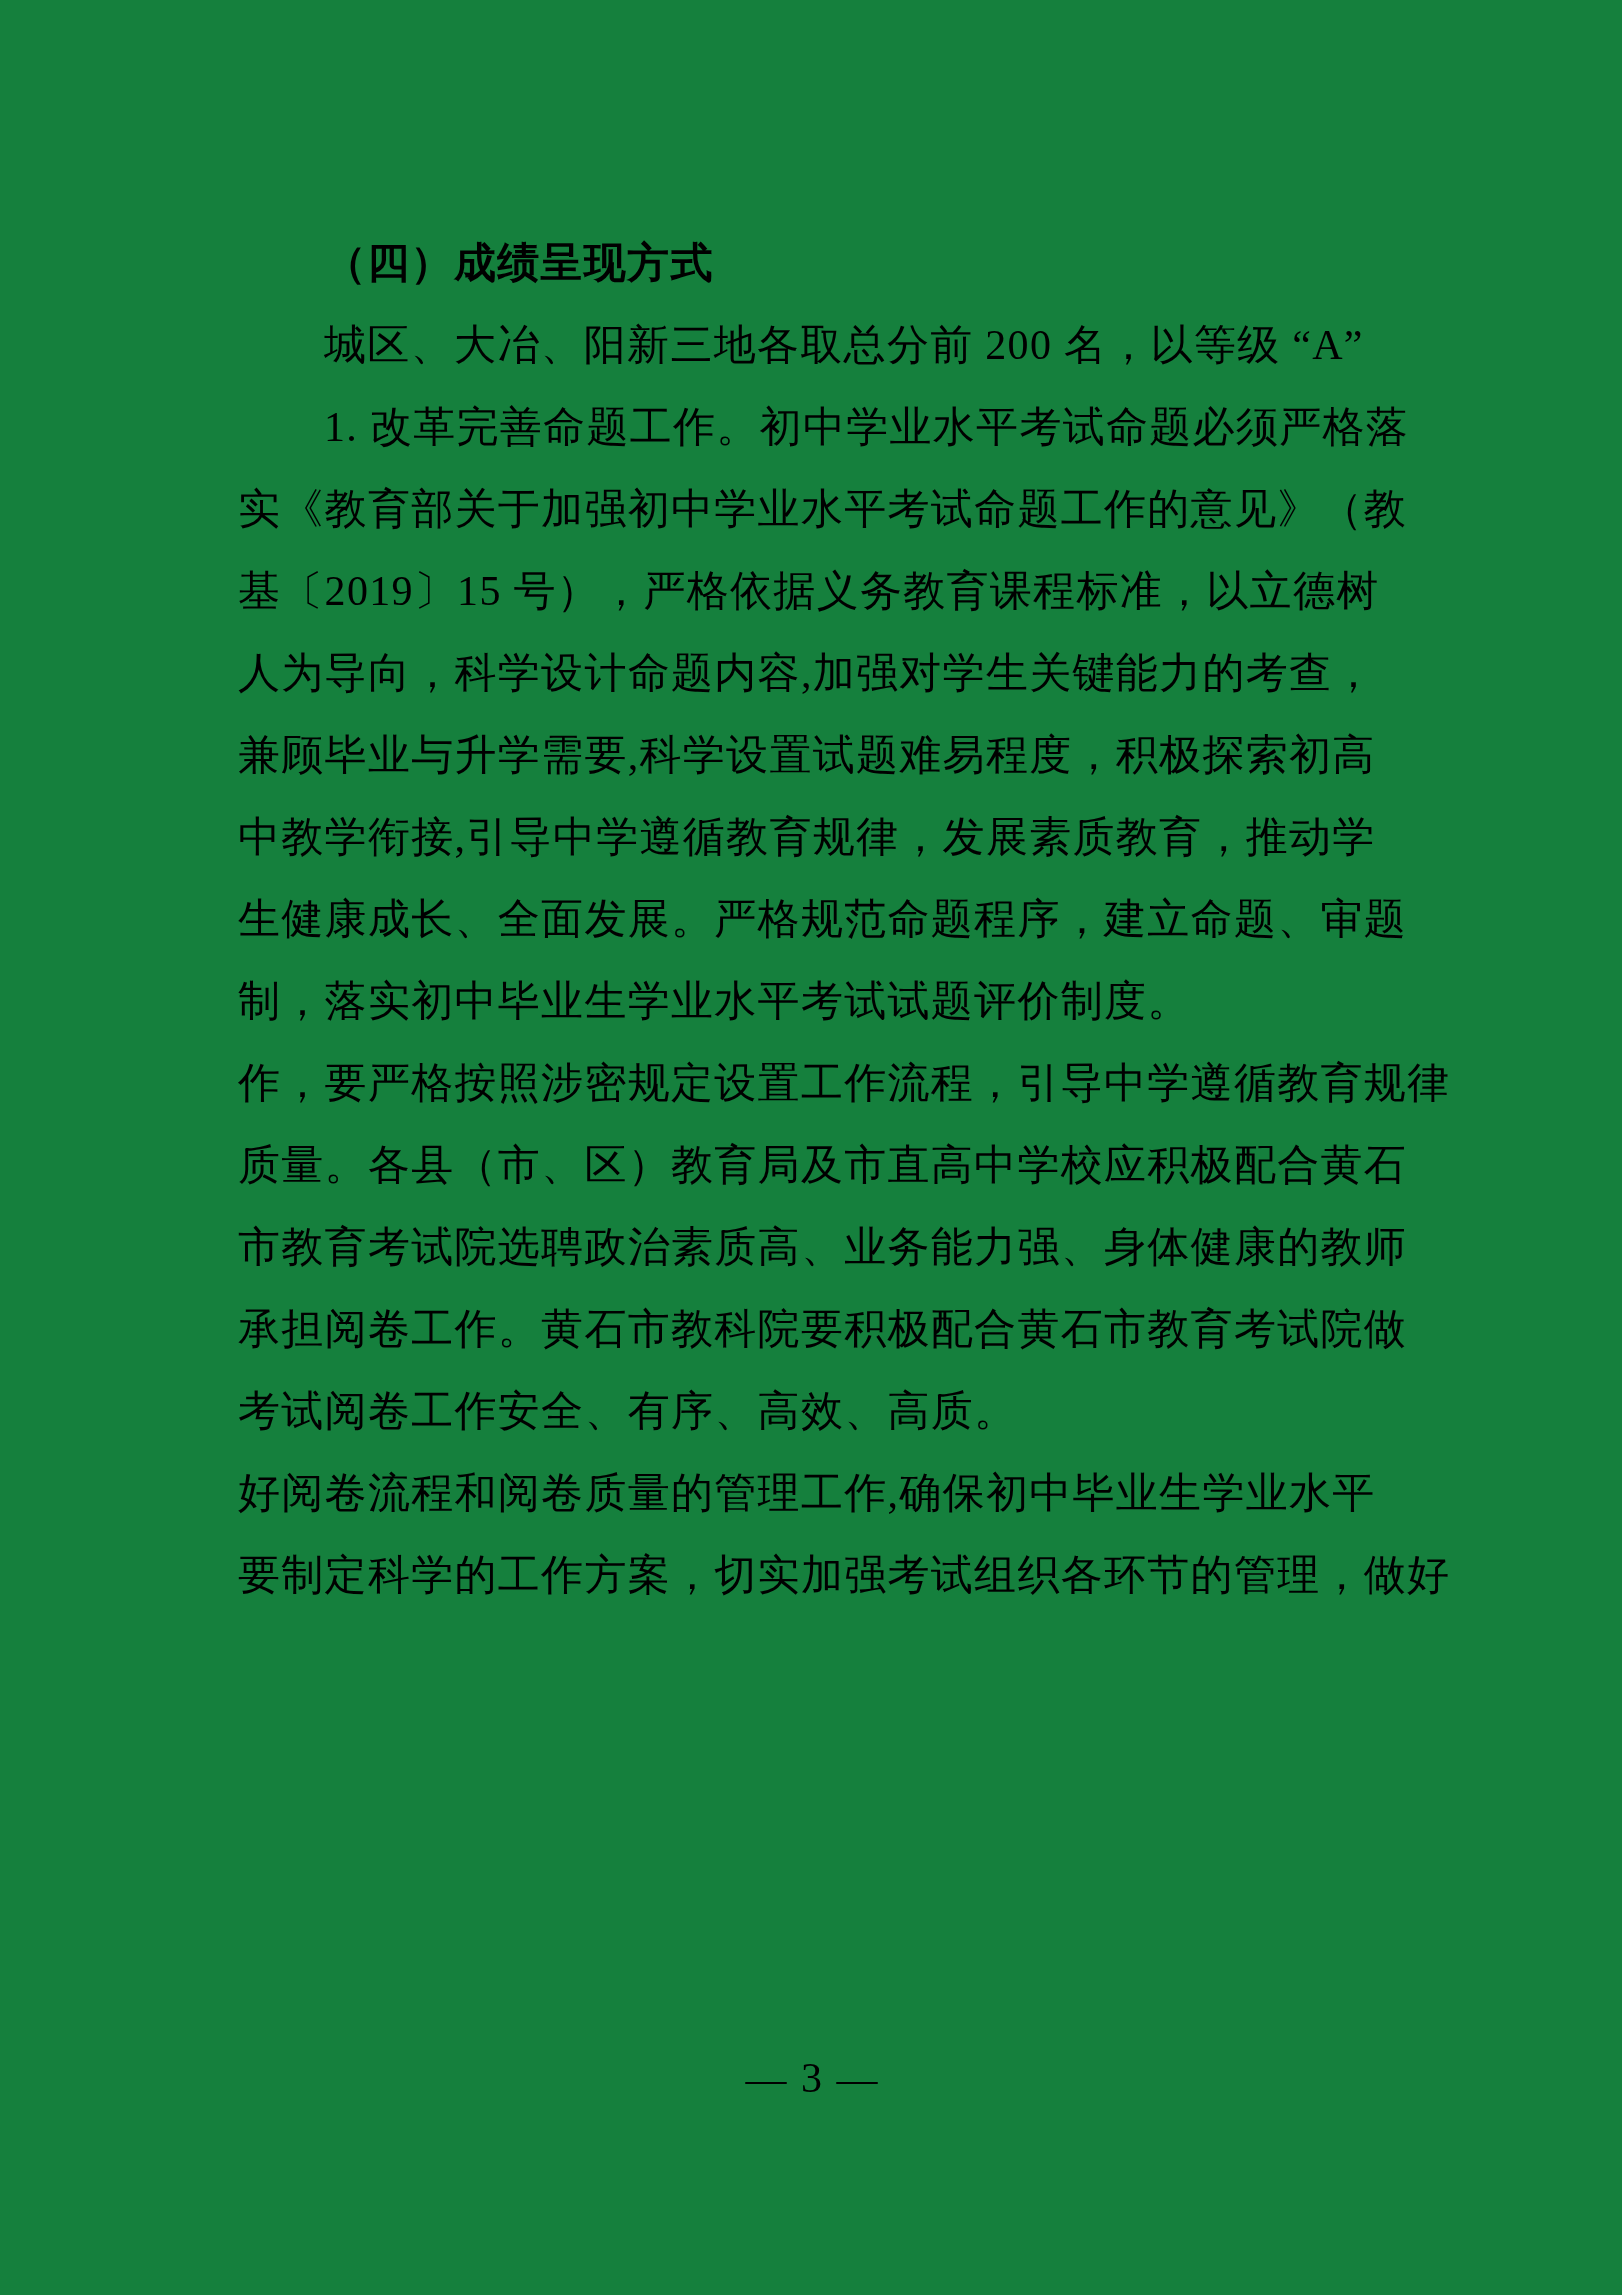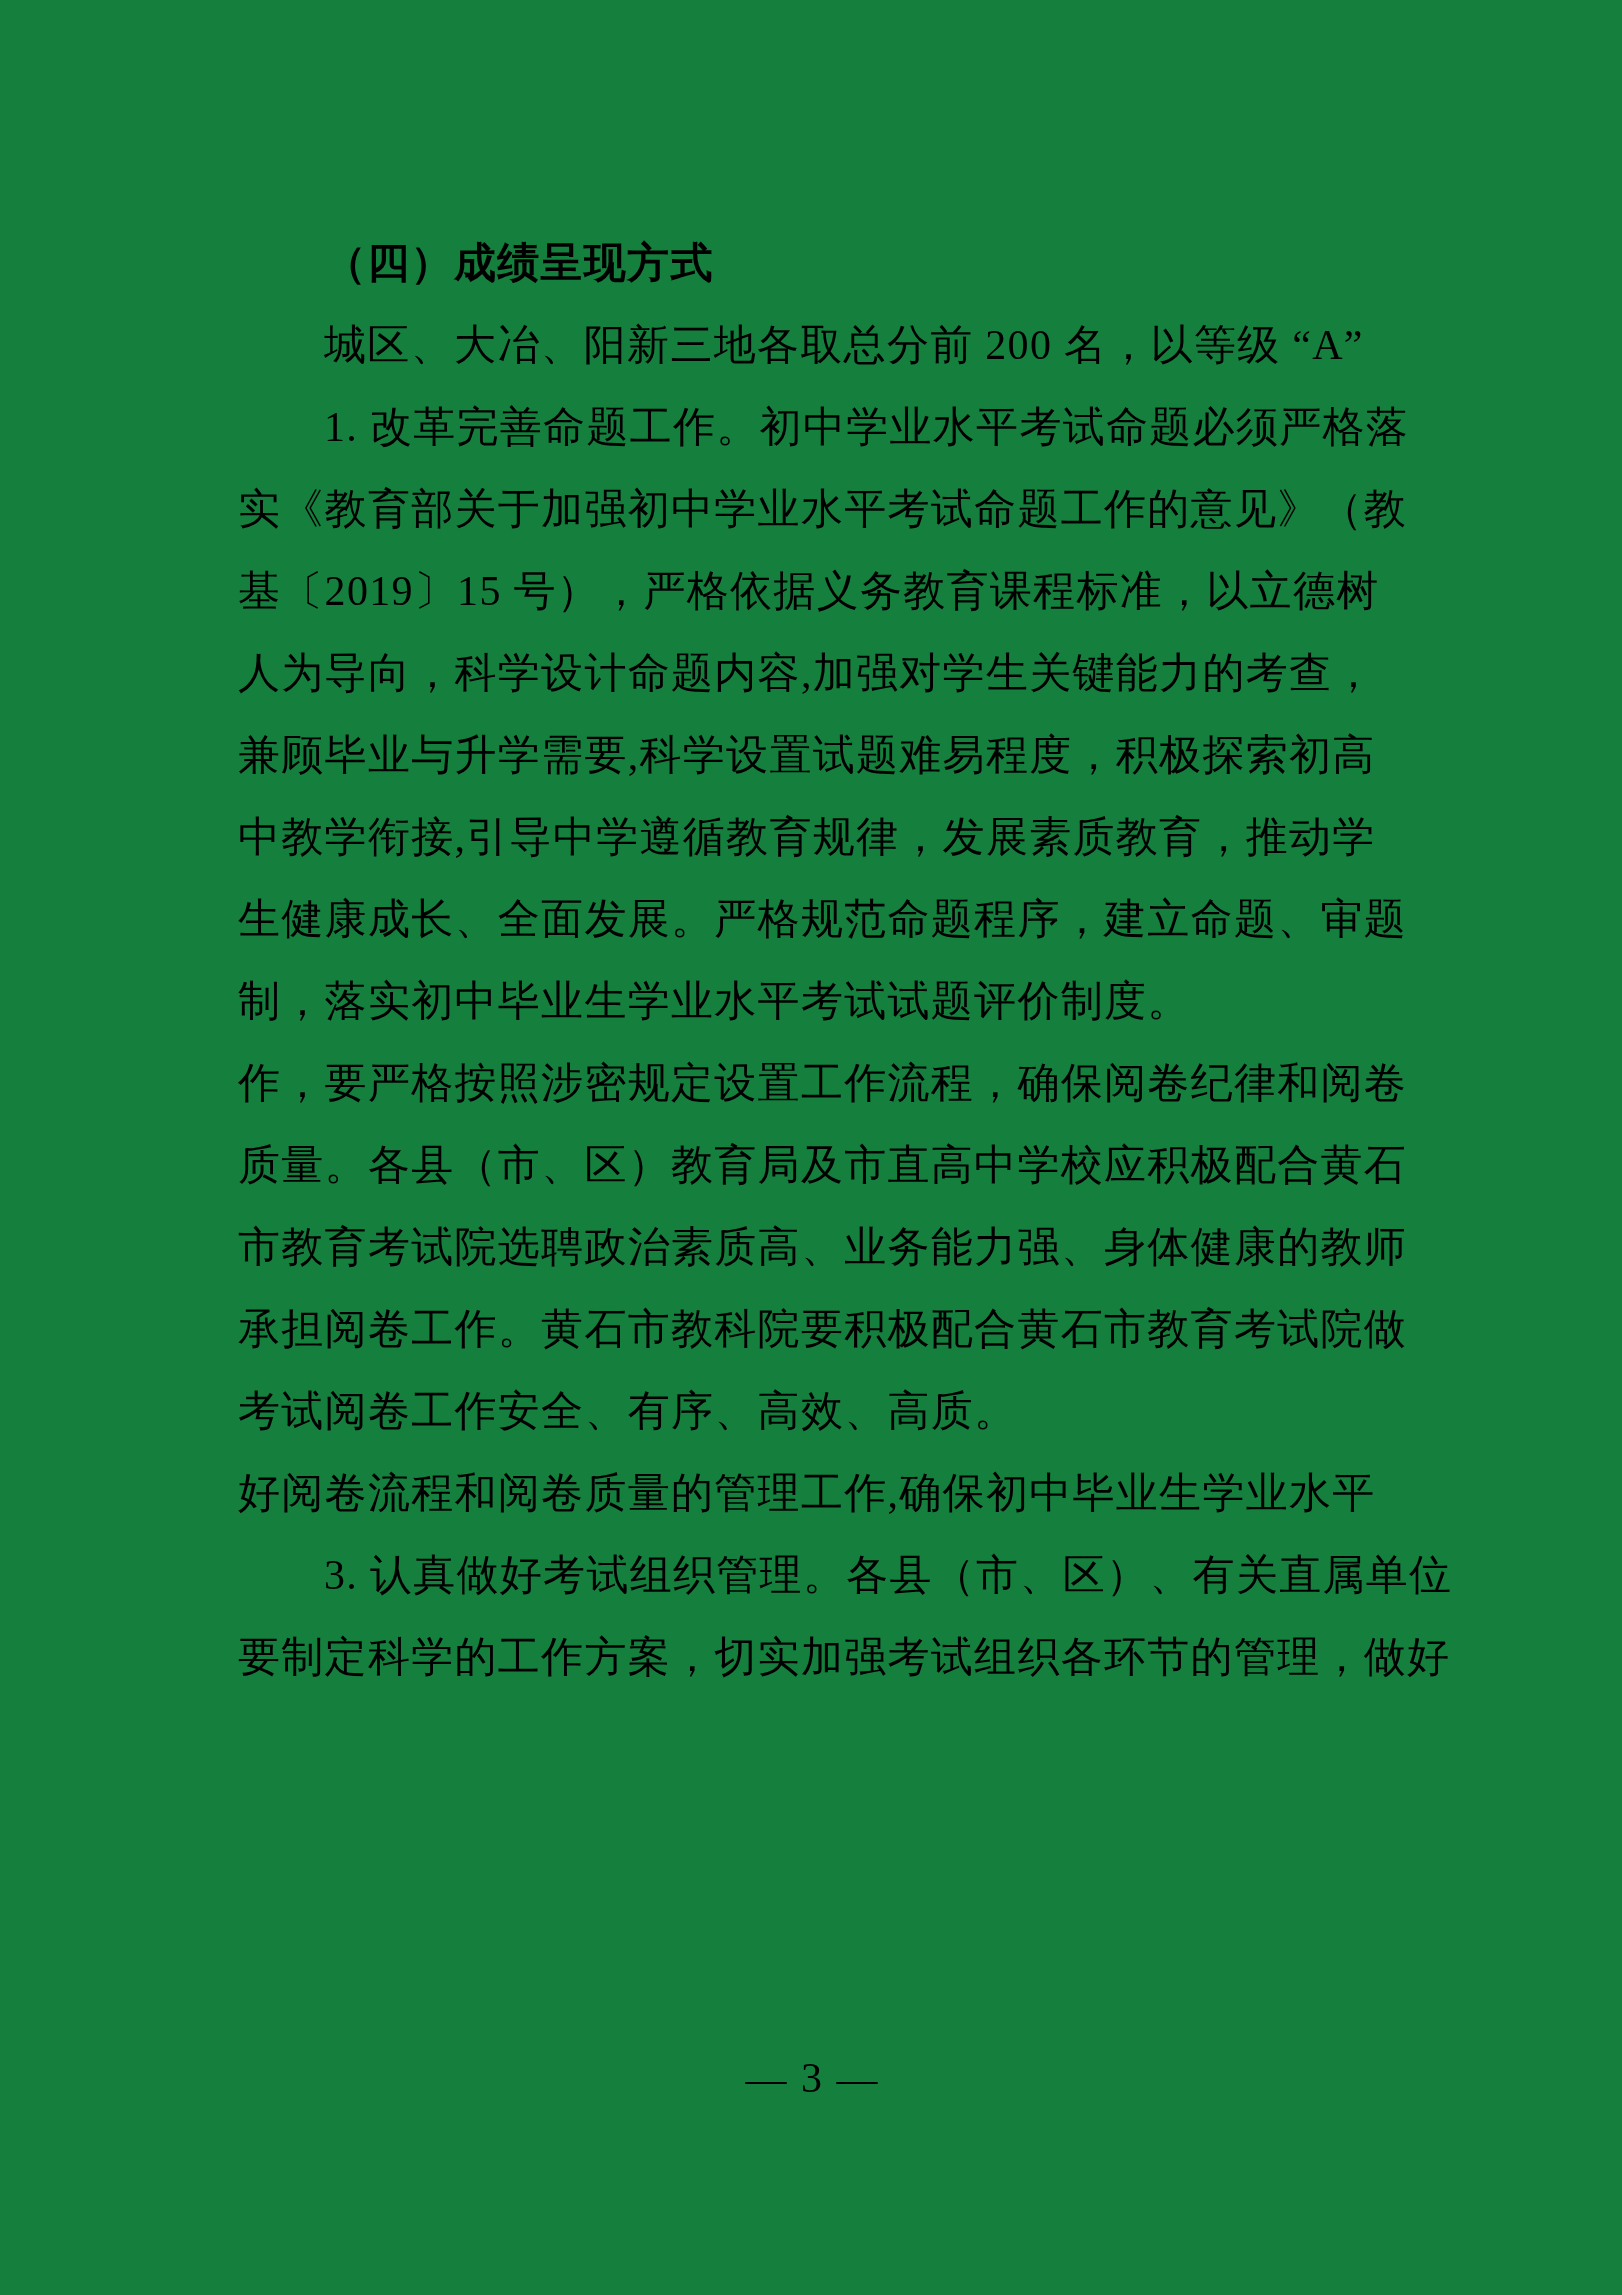--- a/index.html
+++ b/index.html
@@ -64,26 +64,25 @@
       <div class="line heading indent">（四）成绩呈现方式</div>
       <div class="line indent">城区、大冶、阳新三地各取总分前 200 名，以等级 “A”</div>
       <div class="line indent">1. 改革完善命题工作。初中学业水平考试命题必须严格落</div>
       <div class="line">实《教育部关于加强初中学业水平考试命题工作的意见》（教</div>
       <div class="line">基〔2019〕15 号），严格依据义务教育课程标准，以立德树</div>
       <div class="line">人为导向，科学设计命题内容,加强对学生关键能力的考查，</div>
       <div class="line">兼顾毕业与升学需要,科学设置试题难易程度，积极探索初高</div>
       <div class="line">中教学衔接,引导中学遵循教育规律，发展素质教育，推动学</div>
       <div class="line">生健康成长、全面发展。严格规范命题程序，建立命题、审题</div>
       <div class="line">制，落实初中毕业生学业水平考试试题评价制度。</div>
-      <div class="line">作，要严格按照涉密规定设置工作流程，确保阅卷纪律和阅卷</div>
+      <div class="line">作，要严格按照涉密规定设置工作流程，引导中学遵循教育规律</div>
       <div class="line">质量。各县（市、区）教育局及市直高中学校应积极配合黄石</div>
       <div class="line">市教育考试院选聘政治素质高、业务能力强、身体健康的教师</div>
       <div class="line">承担阅卷工作。黄石市教科院要积极配合黄石市教育考试院做</div>
       <div class="line">考试阅卷工作安全、有序、高效、高质。</div>
       <div class="line">好阅卷流程和阅卷质量的管理工作,确保初中毕业生学业水平</div>
-      <div class="line indent">3. 认真做好考试组织管理。各县（市、区）、有关直属单位</div>
       <div class="line">要制定科学的工作方案，切实加强考试组织各环节的管理，做好</div>
     </main>
   <footer class="page-footer">
     <span class="dash">—</span><span class="page-number">3</span><span class="dash">—</span>
   </footer>
 </div>
 
 
 </body></html>

